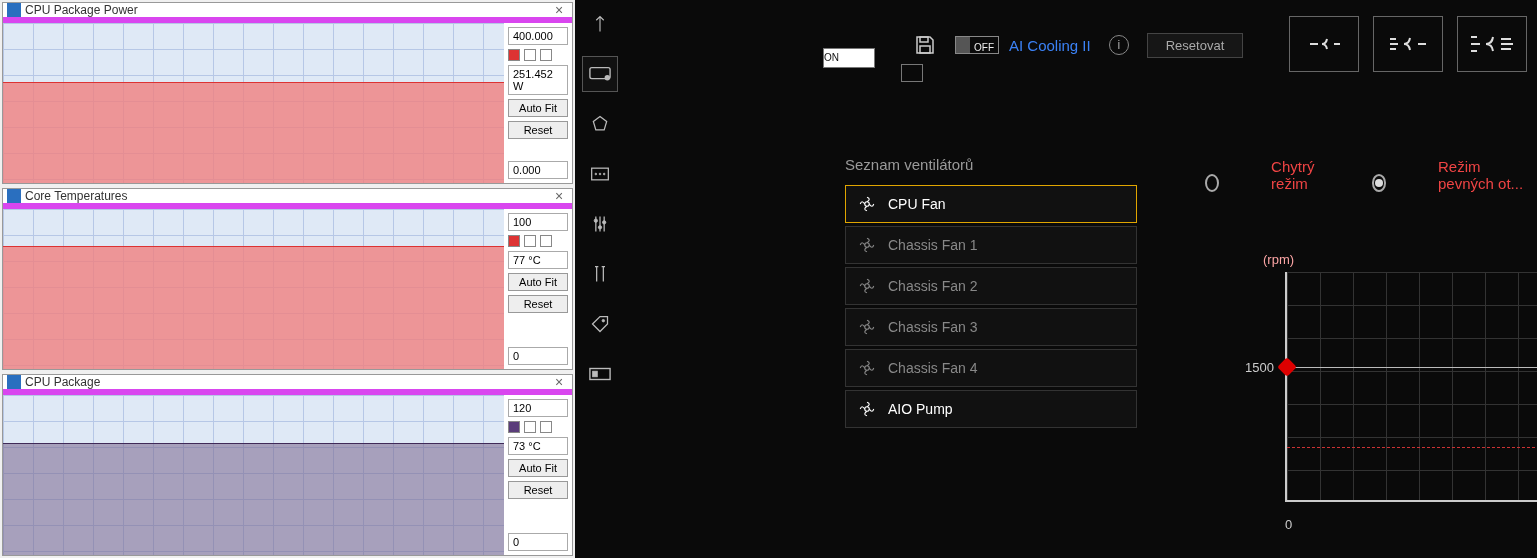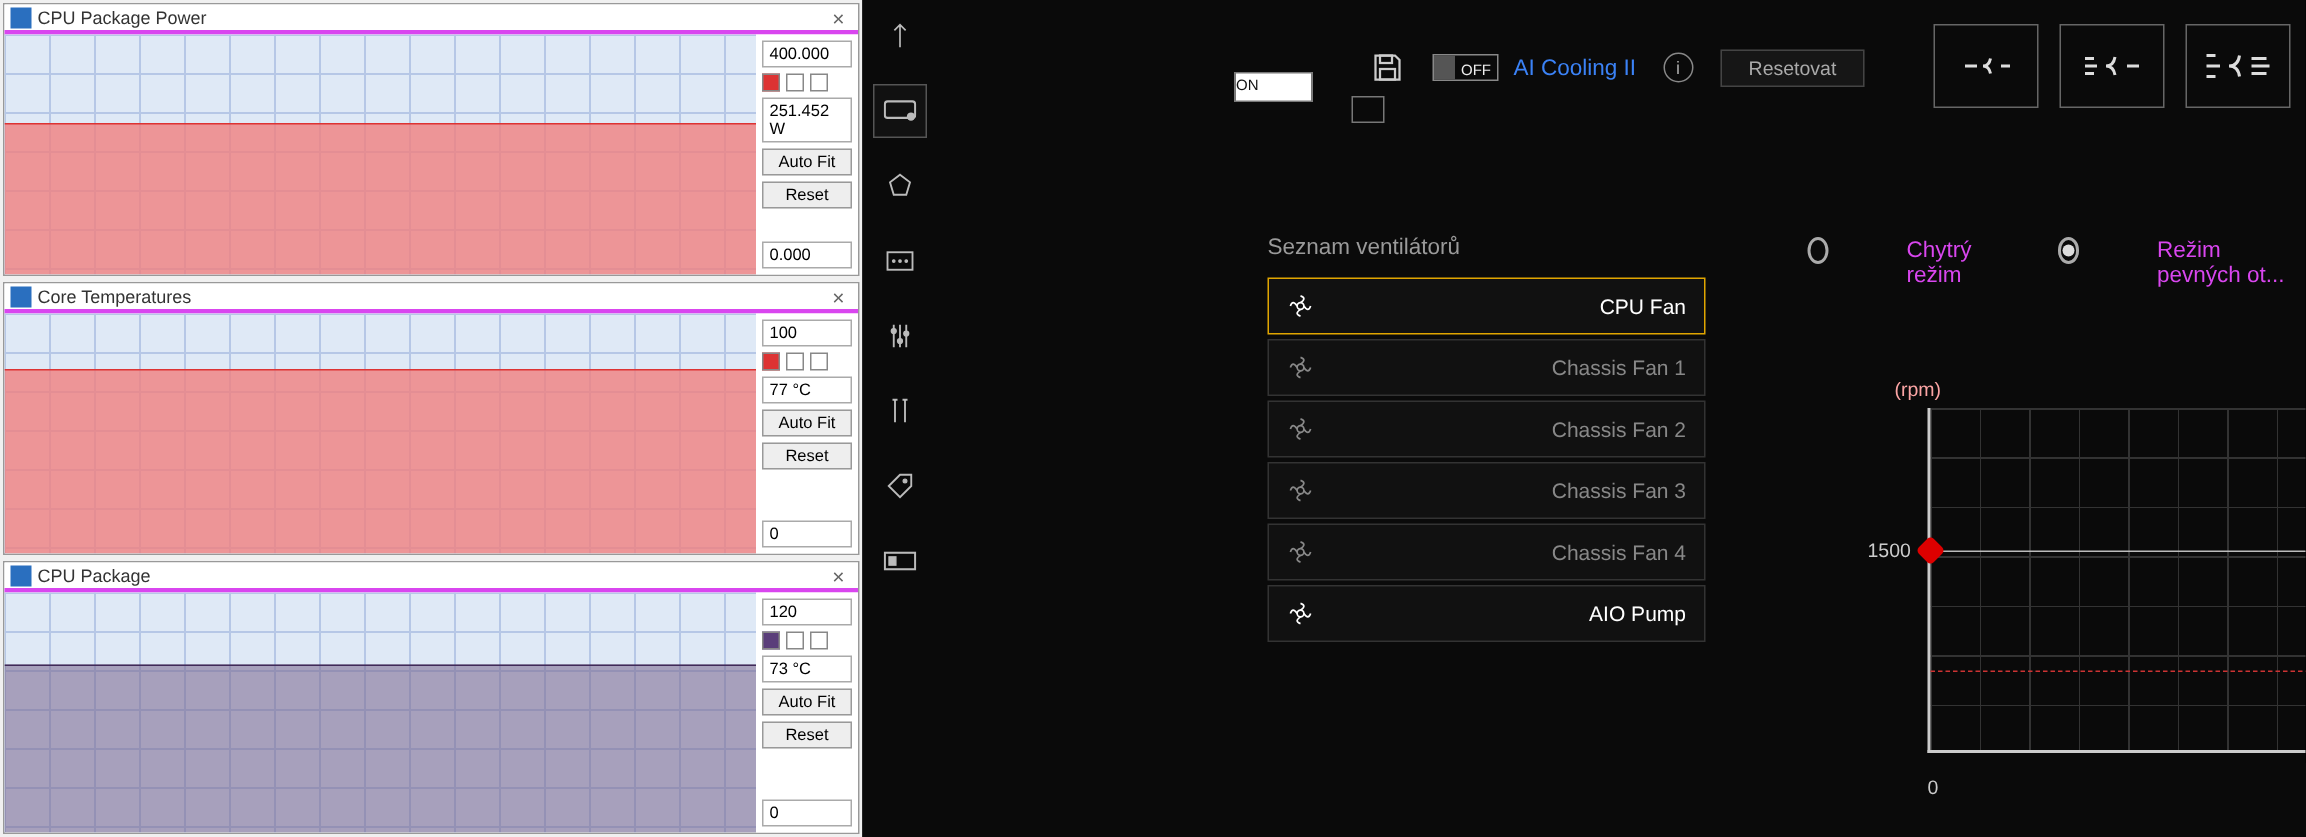--- a/index.html
+++ b/index.html
@@ -1,21 +1,21 @@
 <!DOCTYPE html>
 <html><head>
 <meta charset="utf-8">
 <style>
   * { box-sizing: border-box; margin: 0; padding: 0; font-family: "Segoe UI", Arial, sans-serif; }
   body { width: 1537px; height: 558px; background: #000; display: flex; overflow: hidden; }
 
   
   .left-pane { width: 575px; height: 558px; background: #f0f0f0; display: flex; flex-direction: column; gap: 4px; padding: 2px; }
   .mon-panel { background: #fff; border: 1px solid #999; display: flex; flex-direction: column; flex: 1; }
-  .mon-header { height: 20px; display: flex; align-items: center; padding: 0 4px; background: #fff; border-bottom: 3px solid #d946ef; font-size: 12px; color: #333; }
+  .mon-header { height: 20px; display: flex; align-items: center; padding: 0 4px; background: #fff; border-bottom: 6px solid #d946ef; font-size: 12px; color: #333; }
   .mon-header .close { margin-left: auto; width: 18px; text-align: center; color: #666; cursor: pointer; font-size: 14px; }
   .mon-header .ico { width: 14px; height: 14px; background: #2a6fbf; margin-right: 4px; display:inline-block; }
   .mon-body { flex: 1; display: flex; }
   .chart-area { flex: 1; position: relative; overflow: hidden; }
   .chart-grid { position:absolute; inset:0; background:
     repeating-linear-gradient(to right, #b6c7e6 0 1px, transparent 1px 30px),
     repeating-linear-gradient(to bottom, #b6c7e6 0 1px, transparent 1px 26px);
     background-color: #dfe9f6;
   }
   .chart-fill-red { position:absolute; left:0; right:0; bottom:0; background: rgba(240,128,128,.8); border-top:1px solid #d33; }
@@ -48,29 +48,29 @@
   .info-ico { width:20px;height:20px;border:1px solid #888;border-radius:50%;display:flex;align-items:center;justify-content:center;font-size:12px;color:#aaa;}
   .reset-btn { border:1px solid #444; background:#161616; color:#aaa; padding:4px 18px; font-size:13px; cursor:pointer;}
   .preset-btn { width:70px; height:56px; border:1px solid #666; display:flex; align-items:center; justify-content:center; cursor:pointer;}
   .preset-row { position:absolute; top:16px; right:10px; display:flex; gap:14px; }
 
   .folder-ico { position:absolute; top:64px; left:276px; width:22px; height:18px; border:1px solid #777;}
 
   .fan-section { position:absolute; top:156px; left:220px; width:292px; }
   .fan-title { font-size:15px; color:#9a9a9a; margin-bottom:12px; }
   .fan-list { display:flex; flex-direction:column; gap:3px; }
-  .fan-item { height:38px; border:1px solid #333; background:#111; display:flex; align-items:center; padding:0 12px; font-size:14px; color:#888; gap:12px; cursor:pointer;justify-content:space-between;}
+  .fan-item { height:38px; border:1px solid #333; background:#111; display:flex; align-items:center; padding:0 12px; font-size:14px; color:#888; gap:12px; cursor:pointer;}
   .fan-item.sel { border:1px solid #e0a500; color:#fff;}
   .fan-item.aio { color:#fff; }
   .fan-spin { width:18px; height:18px; }
 
   .mode-row { position:absolute; top:158px; left:580px; display:flex; gap:40px; align-items:center; font-size:15px;}
   .radio { width:18px;height:18px;border:2px solid #aaa;border-radius:50%;display:inline-flex;align-items:center;justify-content:center;margin-right:8px;}
   .radio.on::after{content:"";width:8px;height:8px;background:#ddd;border-radius:50%;}
-  .mode-lbl { color:#d946ef; display:flex; align-items:flex-start;gap:44px;}
+  .mode-lbl { color:#ef4444; display:flex; align-items:flex-end;gap:44px;}
 
   .graph { position:absolute; top:252px; left:620px; width:330px; height:280px; }
   .graph-rpm { position:absolute; top:0; left:18px; font-size:13px; color:#fca5a5;}
   .graph-box { position:absolute; top:20px; left:40px; right:0; bottom:30px; border-left:2px solid #ccc; border-bottom:2px solid #ccc;
     background:
       repeating-linear-gradient(to right, #333 0 1px, transparent 1px 33px),
       repeating-linear-gradient(to bottom, #333 0 1px, transparent 1px 33px);
   }
   .graph-ytick { position:absolute; left:0; font-size:13px; color:#ccc; transform:translateY(-50%);}
   .graph-xlab { position:absolute; bottom:0; font-size:13px; color:#ccc;}

